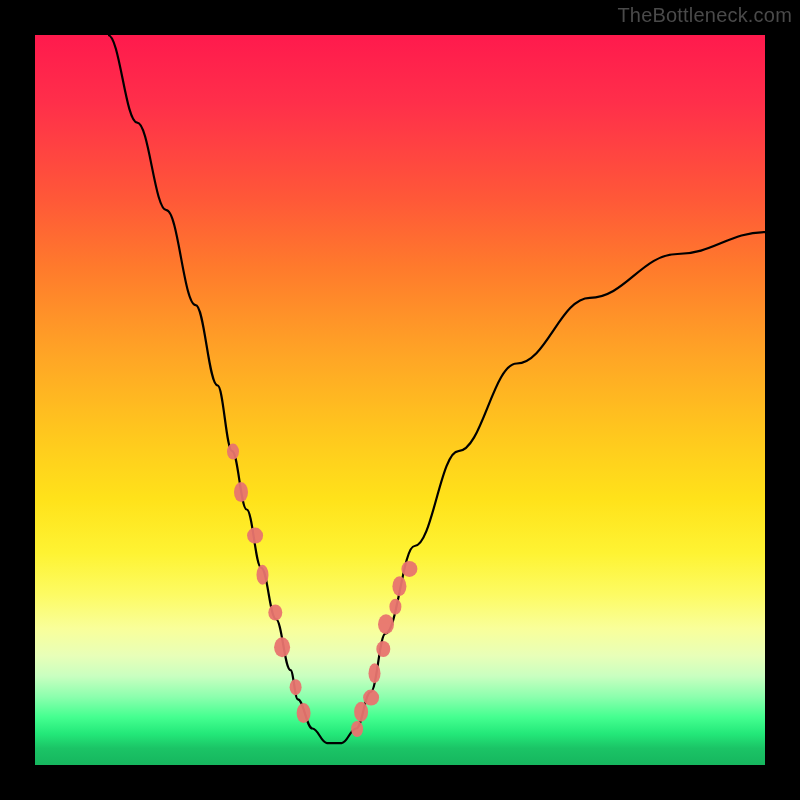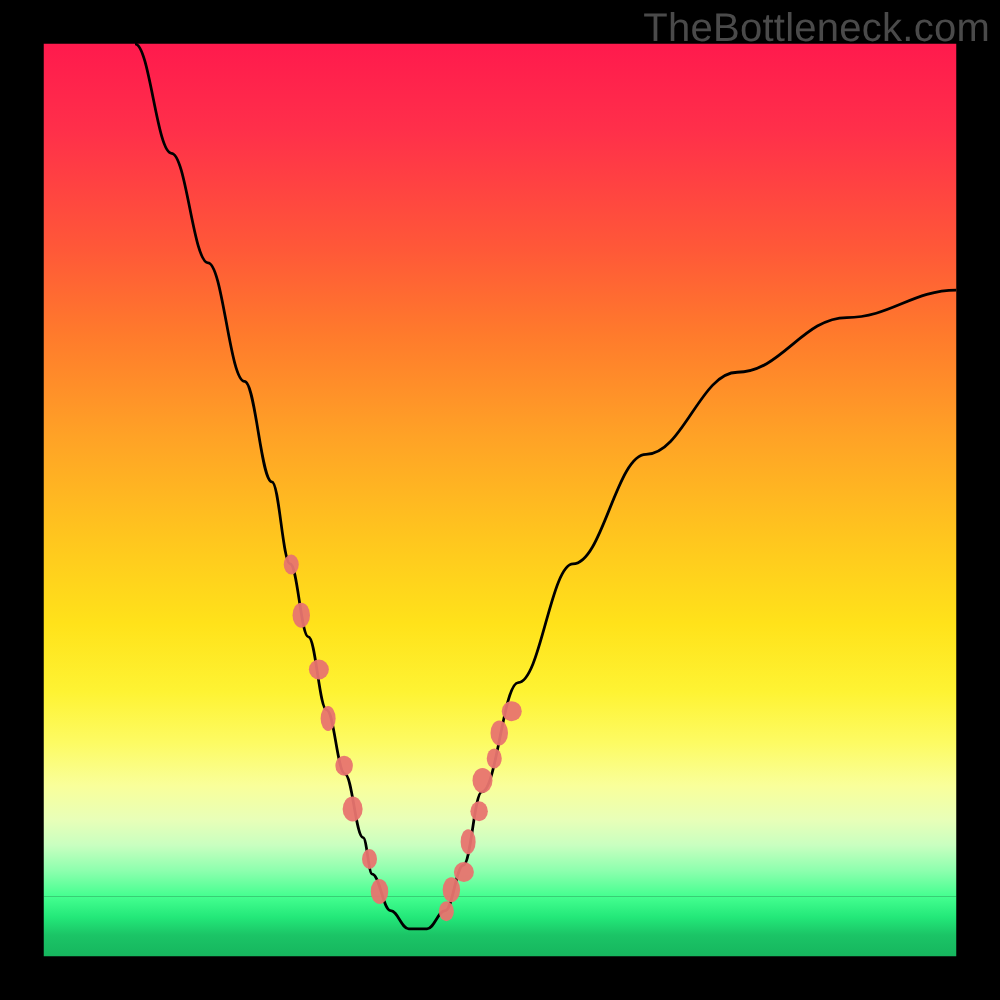--- a/index.html
+++ b/index.html
@@ -60,21 +60,21 @@
     position: absolute;
     left: 0; top: 0;
     width: 730px; height: 730px;
     overflow: visible;
   }
   .watermark {
     position: absolute;
     top: 4px;
     right: 8px;
     color: #4a4a4a;
-    font-size: 32px;
+    font-size: 20px;
     font-weight: 500;
     letter-spacing: 0.2px;
     text-align: center;
   }
 </style>
 </head>
 <body>
 
 <div class="stage">
   <div class="watermark">TheBottleneck.com</div>

